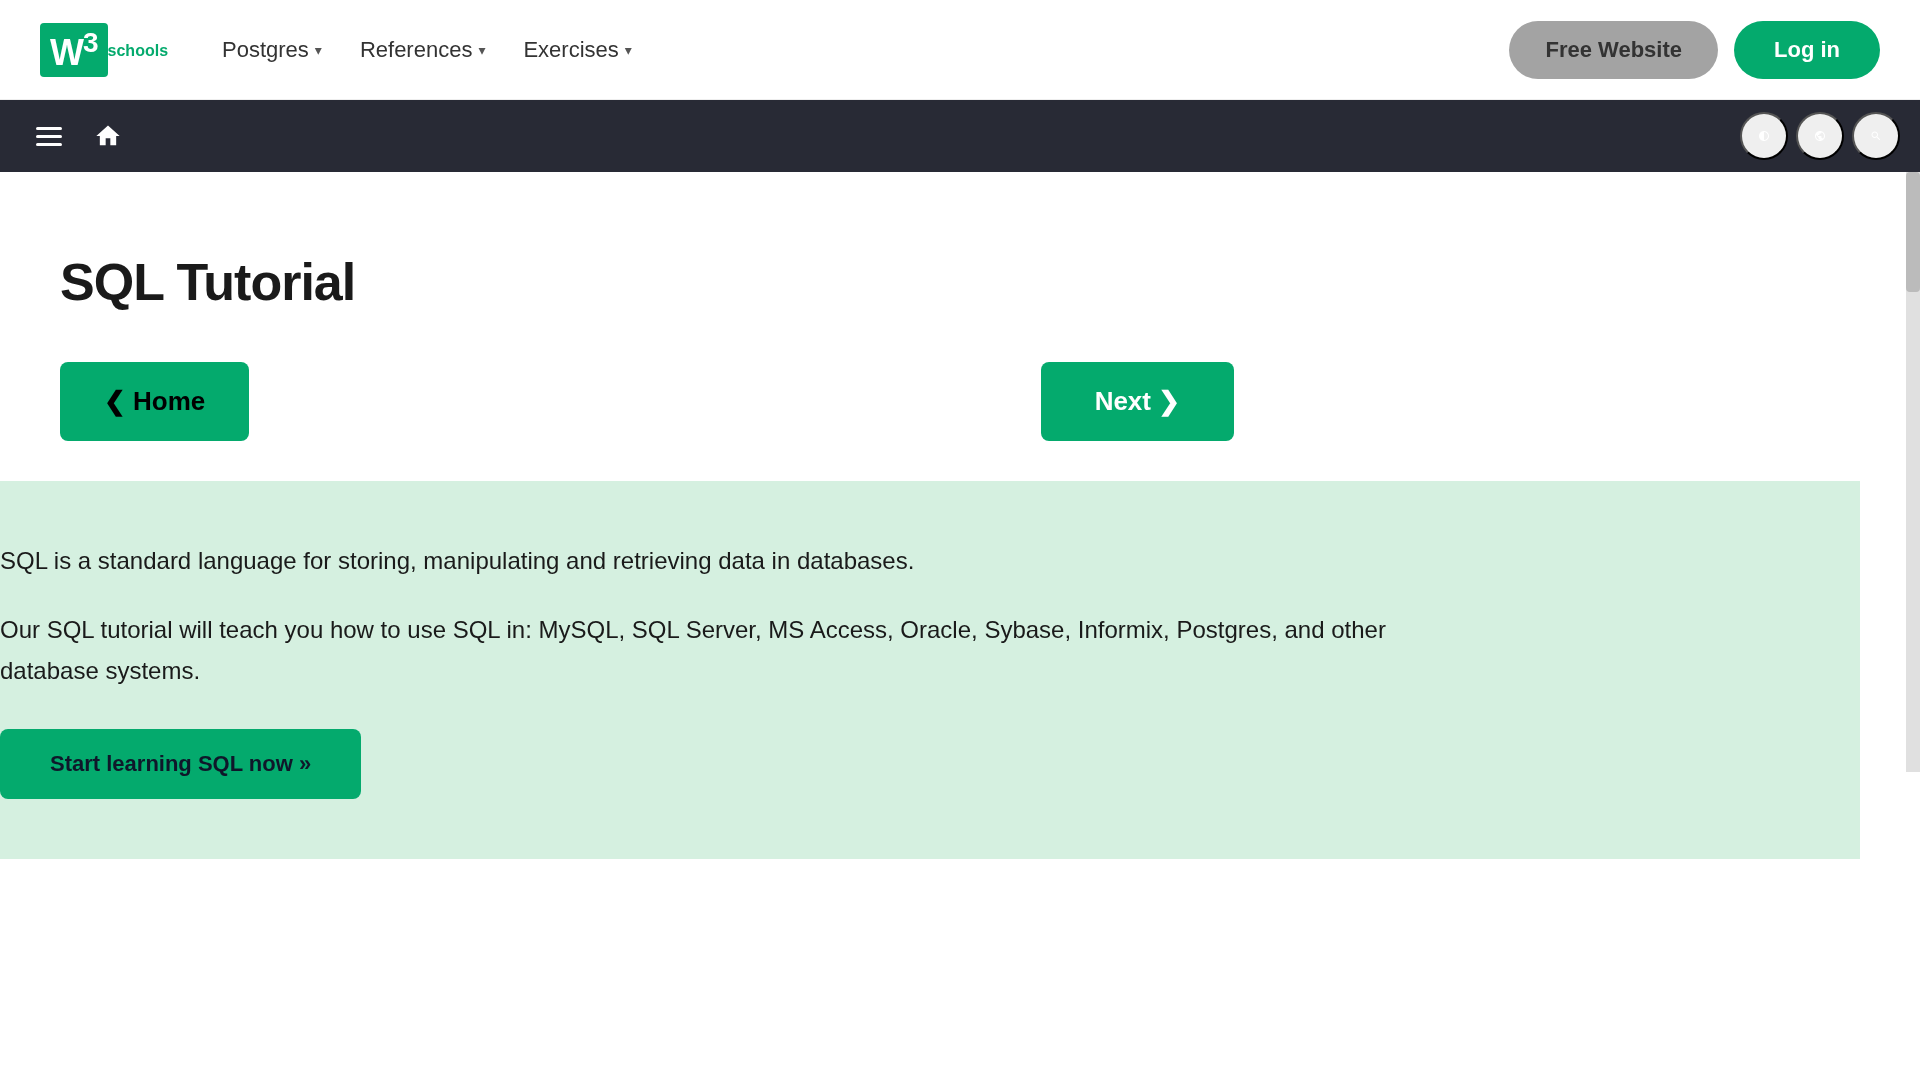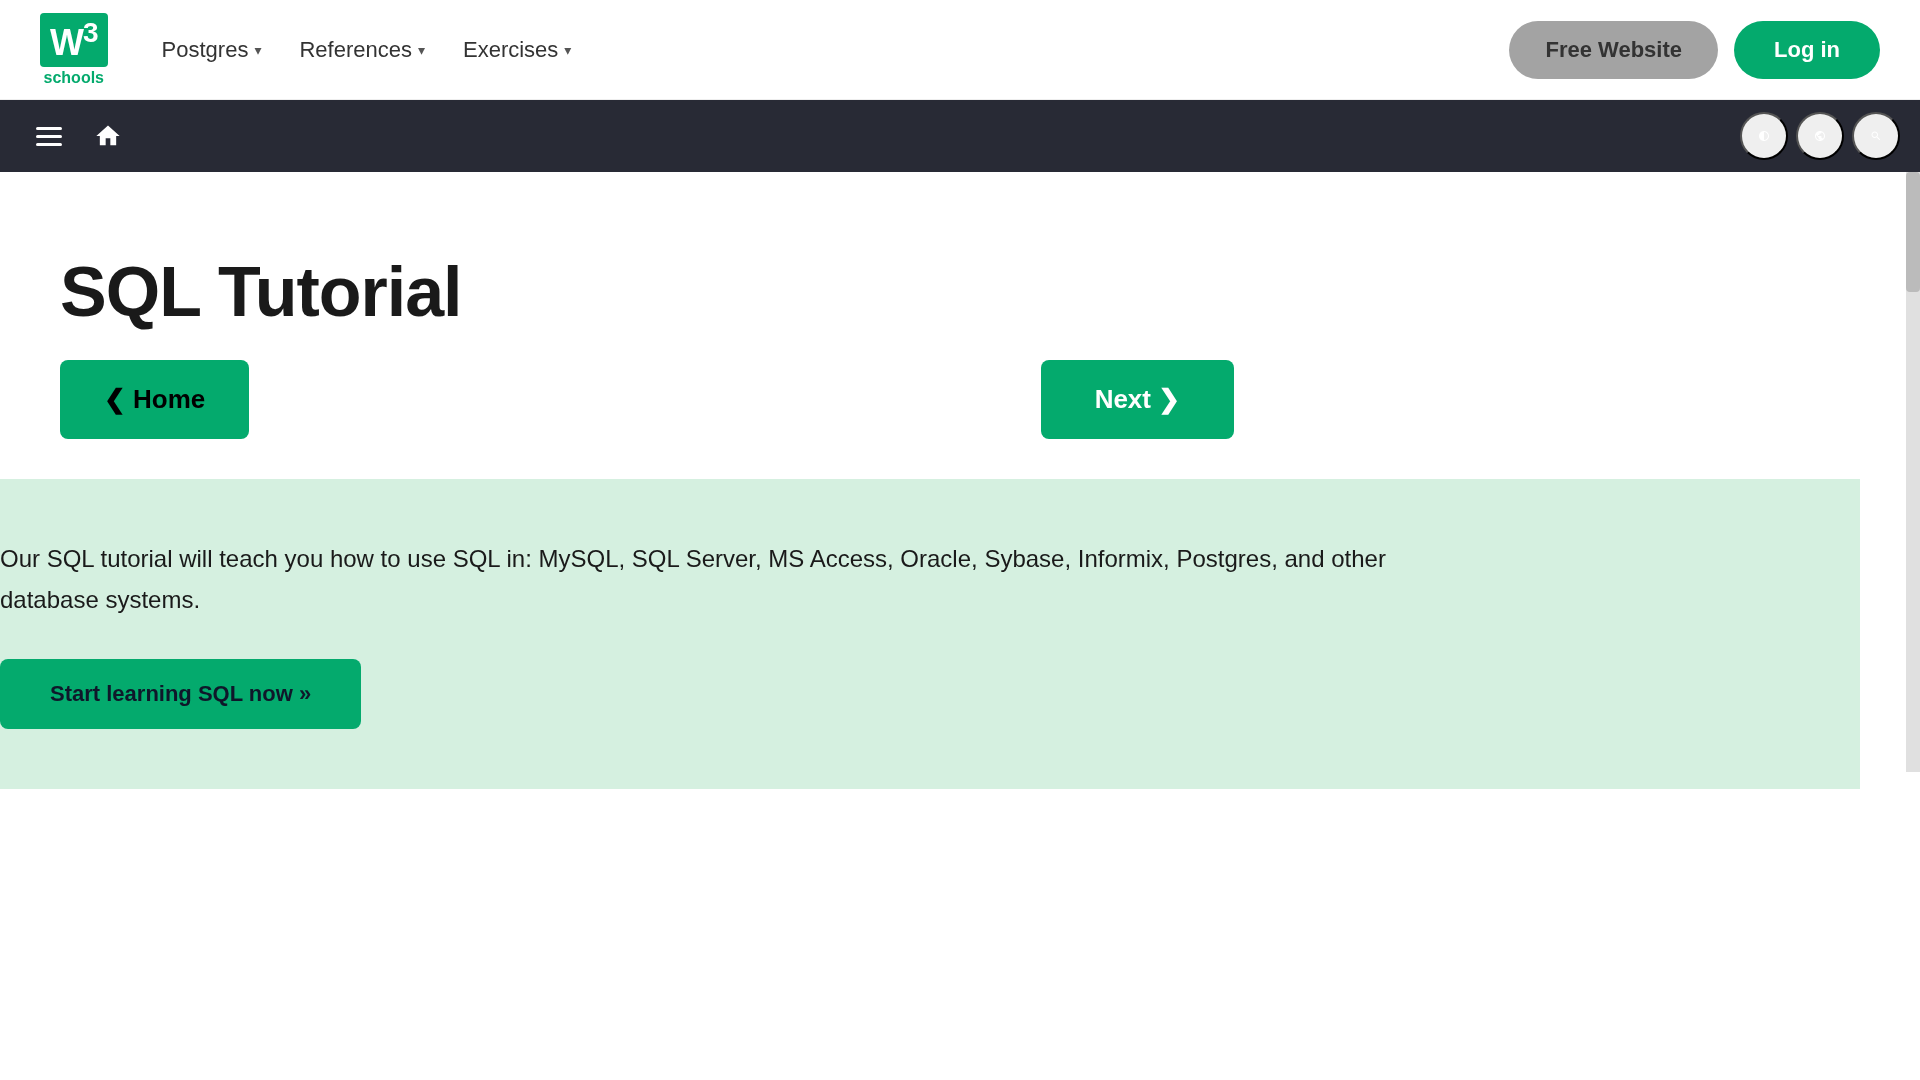--- a/index.html
+++ b/index.html
@@ -53,21 +53,21 @@
       color: #04AA6D;
       font-size: 16px;
       font-weight: 700;
       display: block;
       margin-top: 2px;
       text-align: center;
     }
 
     .logo-wrapper {
       display: flex;
-      flex-direction: column;
+      flex-direction: row;
       align-items: center;
     }
 
     .top-menu {
       display: flex;
       align-items: center;
       gap: 10px;
       flex: 1;
     }
 
@@ -201,24 +201,24 @@
       height: 48px;
     }
 
     
     .main-content {
       padding: 80px 60px 0 60px;
       max-width: 1400px;
     }
 
     .page-title {
-      font-size: 70px;
+      font-size: 52px;
       font-weight: 700;
       color: #1a1a1a;
-      margin-bottom: 28px;
+      margin-bottom: 50px;
       letter-spacing: -1px;
     }
 
     .nav-buttons {
       display: flex;
       justify-content: space-between;
       align-items: center;
       width: 100%;
       margin-bottom: 0;
     }
@@ -377,20 +377,21 @@
   <div class="main-content">
     <h1 class="page-title">SQL Tutorial</h1>
 
     <div class="nav-buttons">
       <button class="btn-home-nav">❮ Home</button>
       <button class="btn-next-nav">Next ❯</button>
     </div>
   </div>
 
   <div class="info-section">
+    <p class="info-text">SQL is a standard language for storing, manipulating and retrieving data in databases.</p>
     <p class="info-text">Our SQL tutorial will teach you how to use SQL in: MySQL, SQL Server, MS Access, Oracle, Sybase, Informix, Postgres, and other database systems.</p>
     <button class="btn-start-learning">Start learning SQL now »</button>
   </div>
 
   <div class="scrollbar-track">
     <div class="scrollbar-thumb"></div>
   </div>
 </div>
 
 </body></html>

